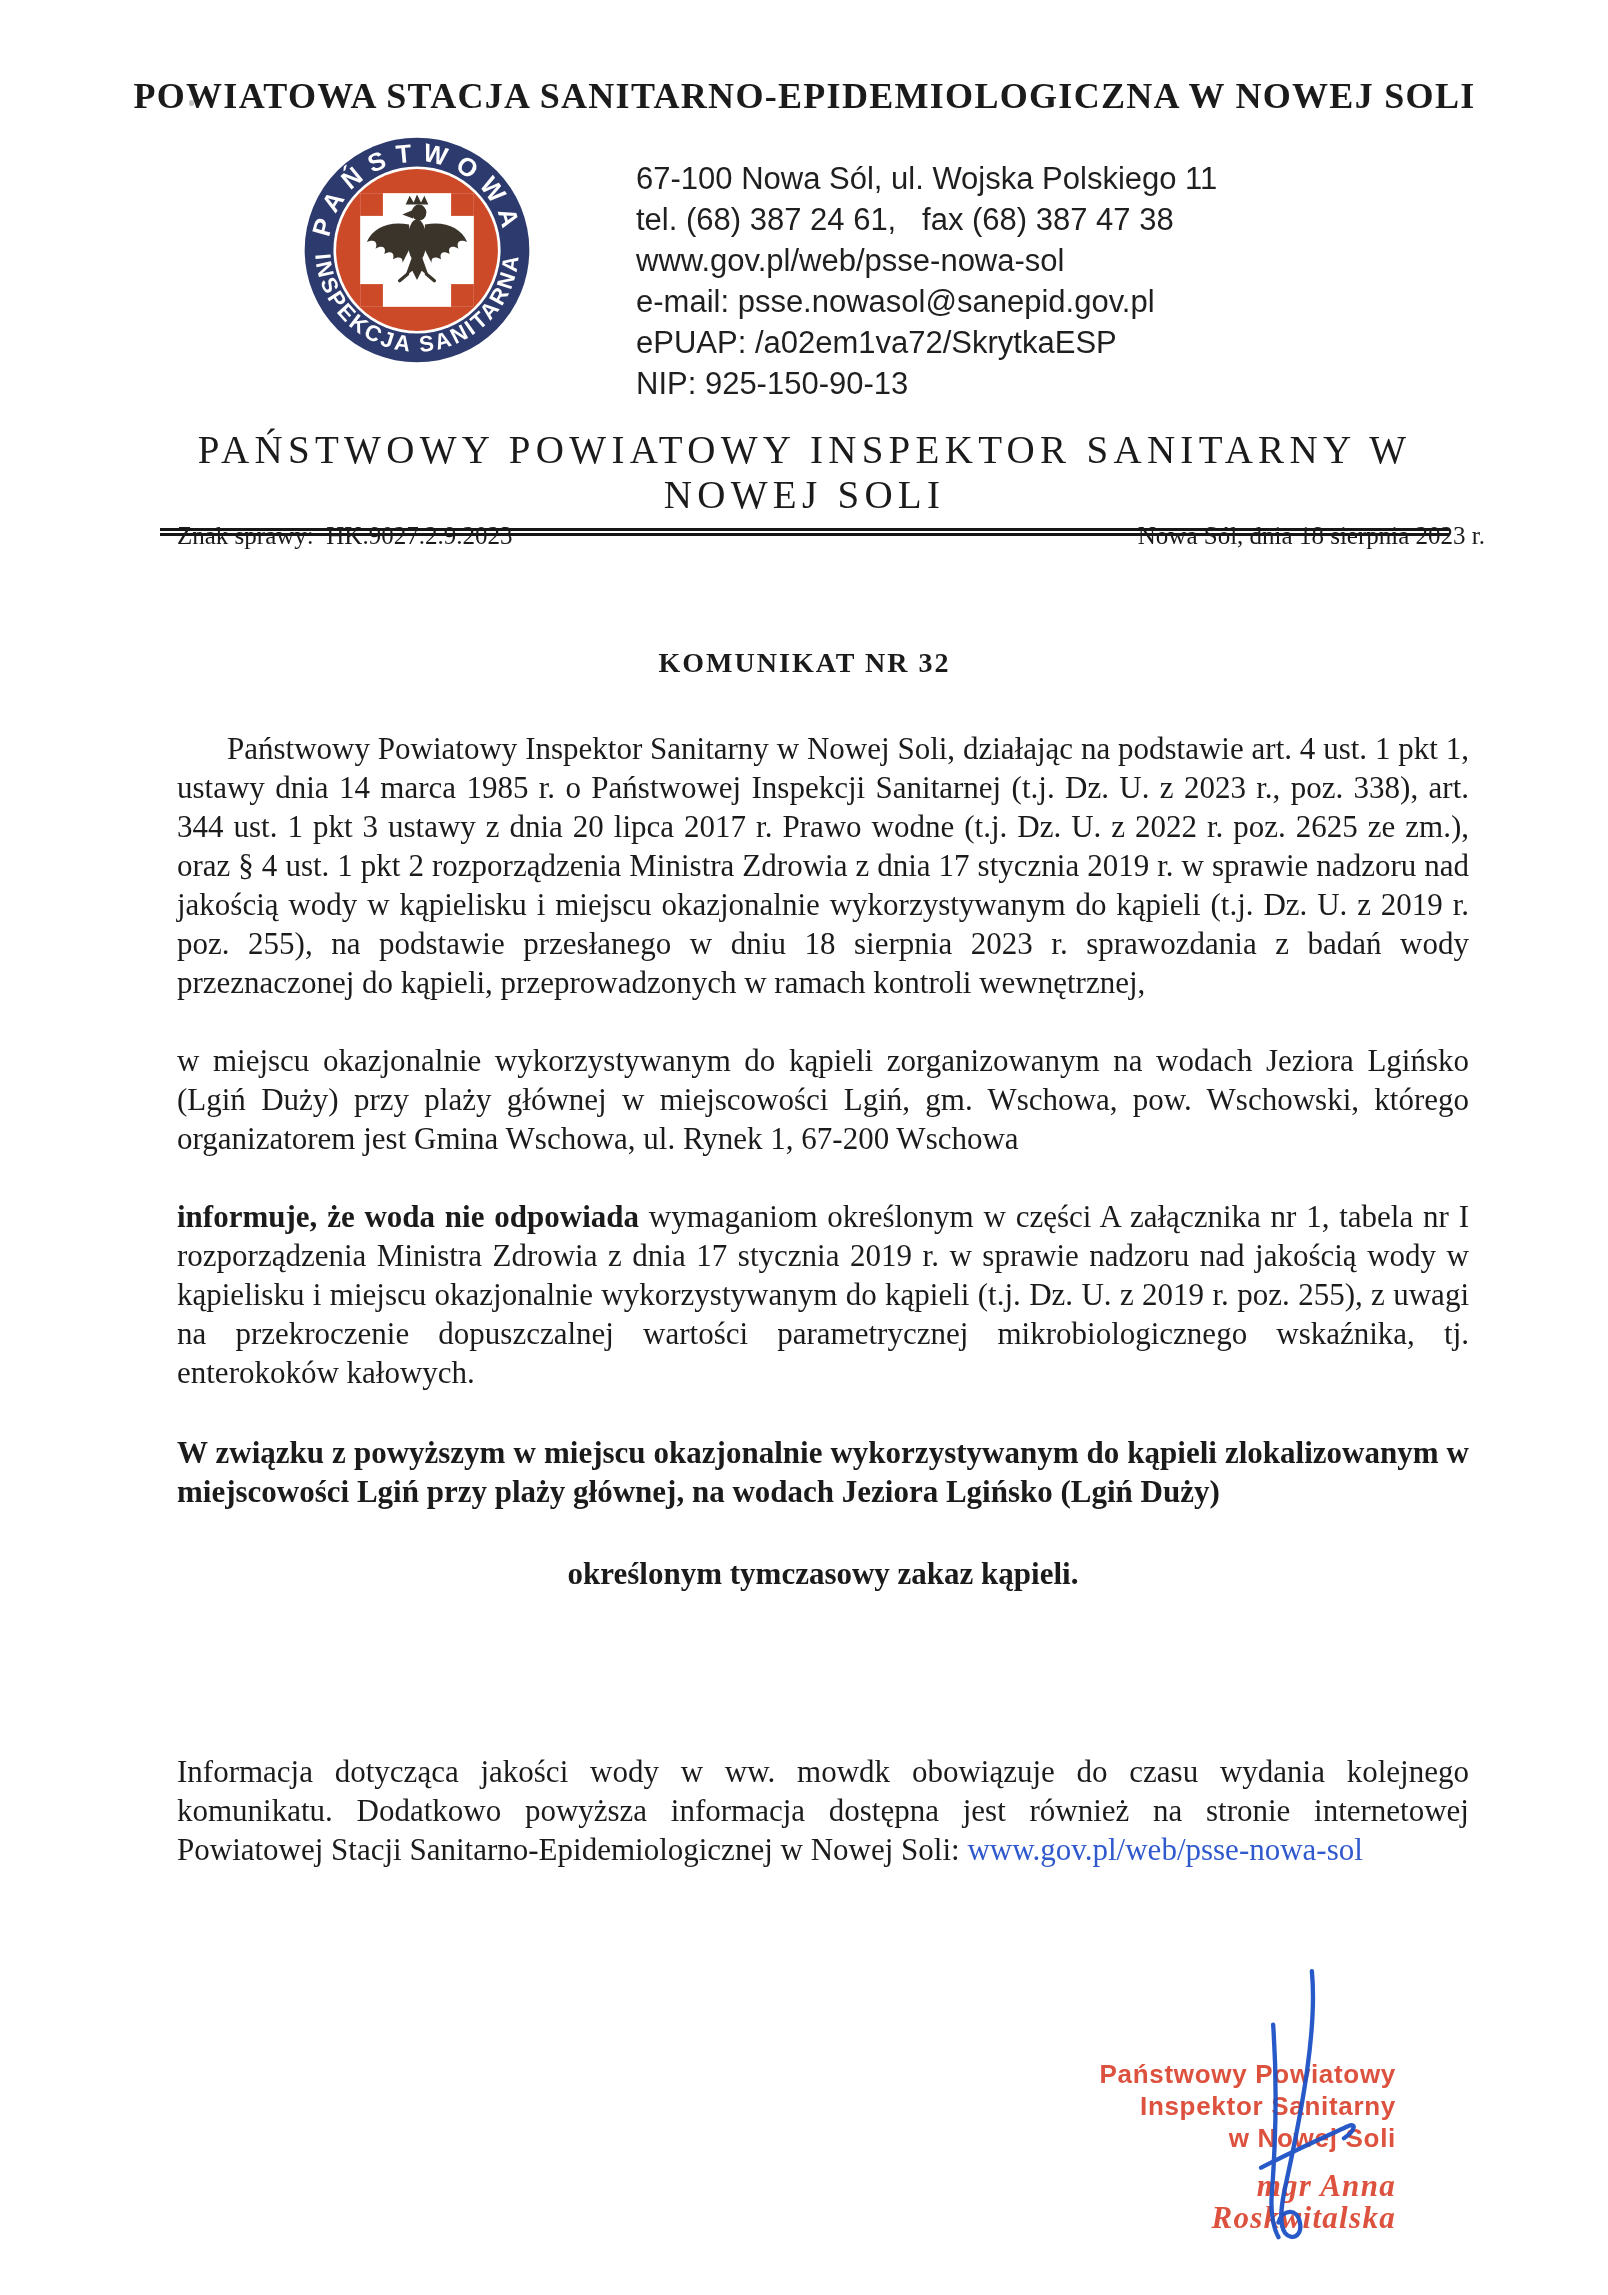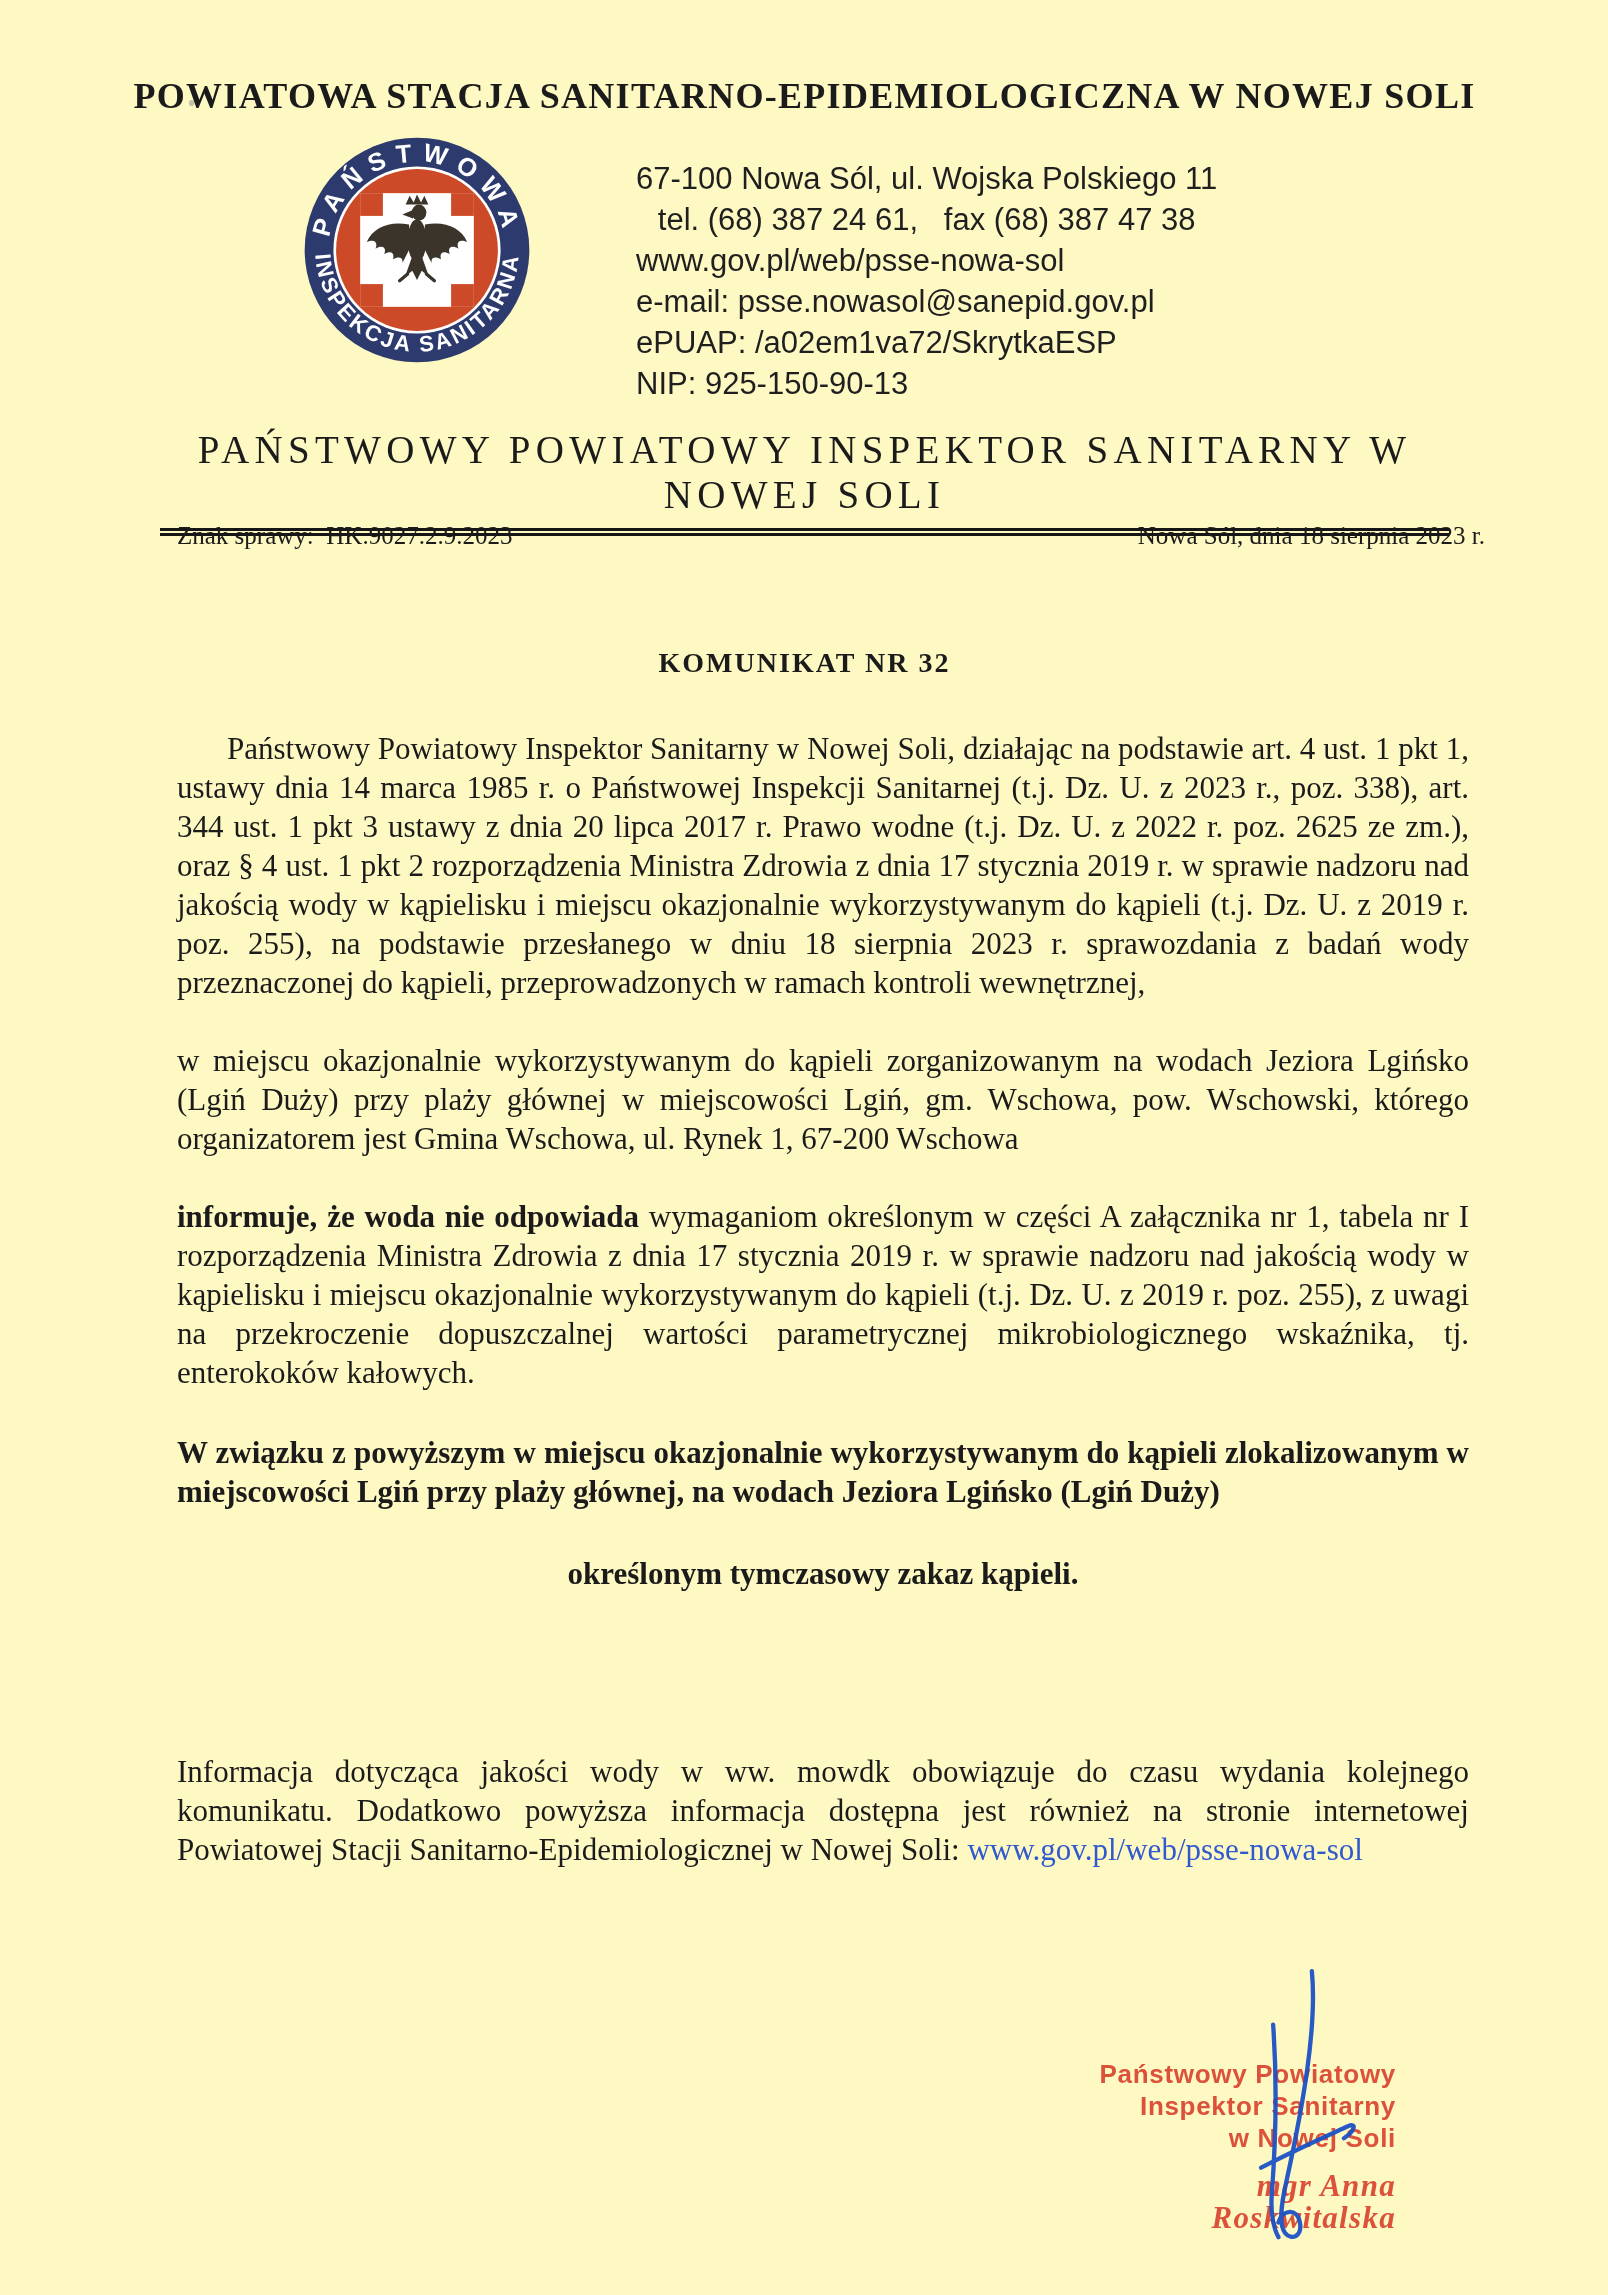--- a/index.html
+++ b/index.html
@@ -1,25 +1,25 @@
 <!DOCTYPE html>
 <html lang="pl" style="font-size:10.7px"><head>
 <meta charset="utf-8">
 <style>
   html,body{margin:0;padding:0;background:#e8e8e6;}
   .sheet{
     position:relative;
     width:1609px;height:2295px;
     margin:0 auto;
-    background:#fef9c3;
+    background:#ffffff;
     font-family:"Liberation Serif","DejaVu Serif",serif;
     color:#1b1b1b;
     overflow:hidden;
   }
-  .pre{white-space:pre-wrap;text-align:center;}
+  .pre{white-space:pre-wrap;}
 
   
   .org-header{
     position:absolute;top:75px;left:0;width:100%;
     text-align:center;font-weight:700;font-size:36px;letter-spacing:1.3px;
   }
   .artifact-dot{
     position:absolute;left:189px;top:100px;width:5.3px;height:6px;
     background:#8f8f8f;border-radius:50%;opacity:.55;
   }

